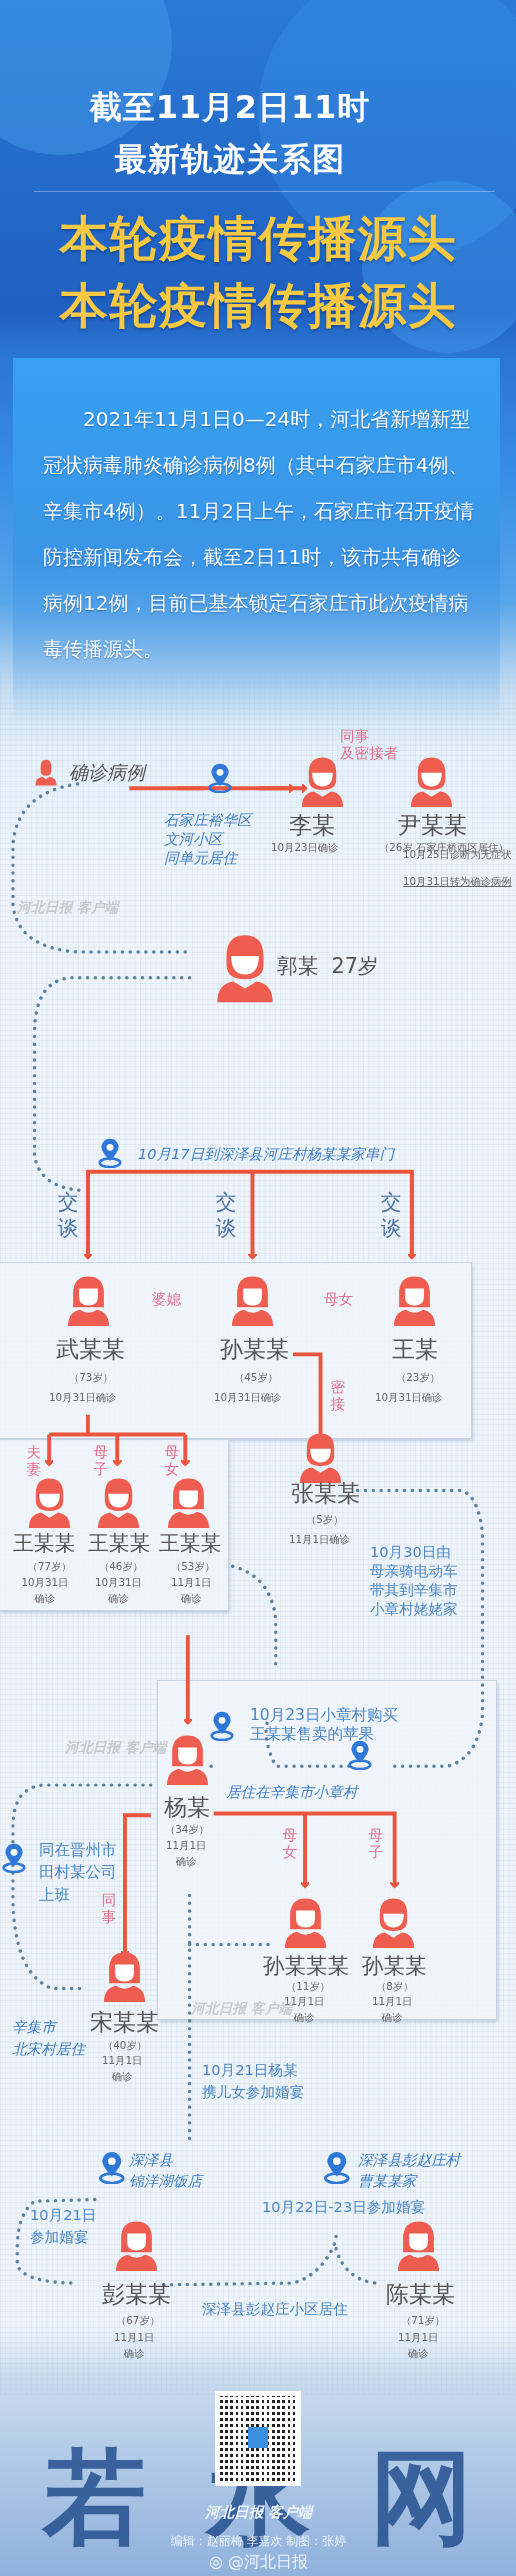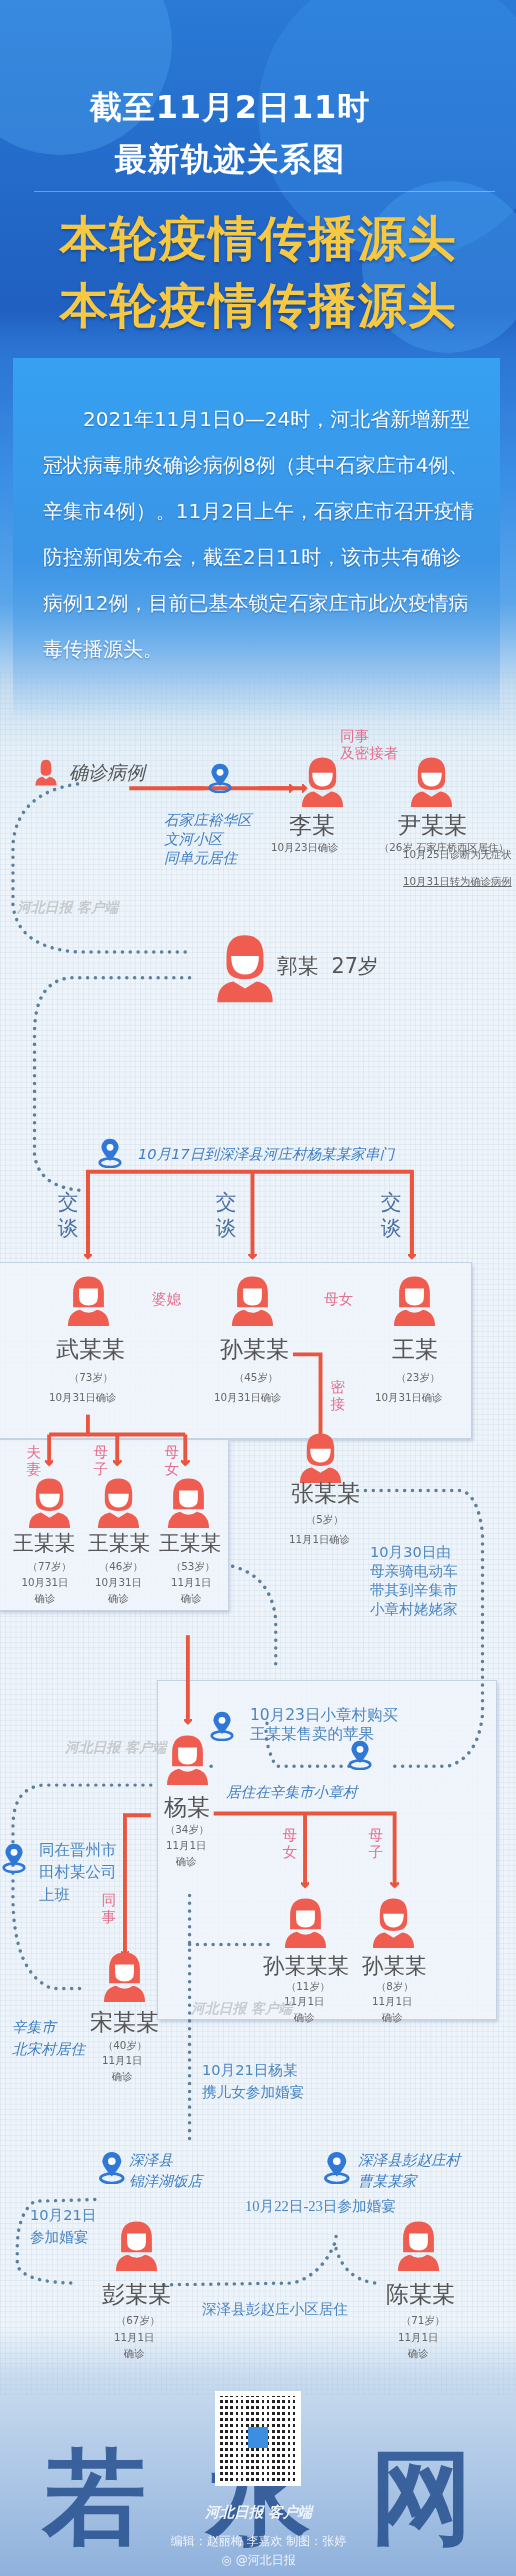--- a/index.html
+++ b/index.html
@@ -351,21 +351,21 @@
   <div class="abs" style="left:323px;top:2150px;width:27.6px;height:34px;"><svg viewBox="0 0 28 36" width="27.6" height="34">
         <ellipse cx="14" cy="30" rx="12" ry="5" fill="none" stroke="#2f78d8" stroke-width="3"></ellipse>
         <path d="M14 2 C7 2 4 8 4 12 C4 18 14 28 14 28 C14 28 24 18 24 12 C24 8 21 2 14 2 Z" fill="#2f78d8"></path>
         <circle cx="14" cy="12" r="4" fill="#fff"></circle>
       </svg></div>
   <div class="loc" style="left:358px;top:2150px;line-height:20.7px;">
       <div>深泽县彭赵庄村</div>
       <div>曹某某家</div>
     </div>
 
-  <div class="blue-note" style="left:245px;top:2197px;font-family:Liberation Serif, serif;">10月22日-23日参加婚宴</div>
+  <div class="blue-note" style="left:262px;top:2197px;">10月22日-23日参加婚宴</div>
   <div class="blue-note" style="left:30px;top:2204px;line-height:22.4px;">
       <div>10月21日</div>
       <div>参加婚宴</div>
     </div>
 
   <div class="person" style="left:114px;top:2218px;"><svg viewBox="0 0 52 62">
         <path d="M8 24 Q8 4 26 4 Q44 4 44 24 L44 40 L8 40 Z" fill="#ef5d50"></path>
         <path d="M15 18 L37 18 L37 28 Q37 38 26 38 Q15 38 15 28 Z" fill="#fff"></path>
         <path d="M2 62 Q2 46 16 43 Q26 50 36 43 Q50 46 50 62 Z" fill="#ef5d50"></path>
       </svg></div>
@@ -395,15 +395,15 @@
   <div class="footer-big" style="left:370px;top:2430px;">网</div>
   <div class="qr">
     <div style="width:100%;height:100%;background:
       repeating-linear-gradient(90deg,#222 0 2.6px,#fff 2.6px 5.2px),
       repeating-linear-gradient(0deg,#222 0 2.6px,#fff 2.6px 6px);background-blend-mode:lighten;position:relative;">
       <div style="position:absolute;left:27.6px;top:31px;width:20.7px;height:20.7px;background:#3b8ee0;"></div>
     </div>
   </div>
   <div class="credit" style="top:2503px;font-size:14.6px;font-style:italic;font-weight:bold;">河北日报 客户端</div>
   <div class="credit" style="top:2533px;">编辑：赵丽梅    李嘉欢        制图：张婷</div>
-  <div class="credit" style="top:2552px;font-size:12px;"><span>◎</span> <span>@河北日报</span></div>
+  <div class="credit" style="top:2552px;font-size:16px;"><span>◎</span> <span>@河北日报</span></div>
 </div>
 
 
 </body></html>

